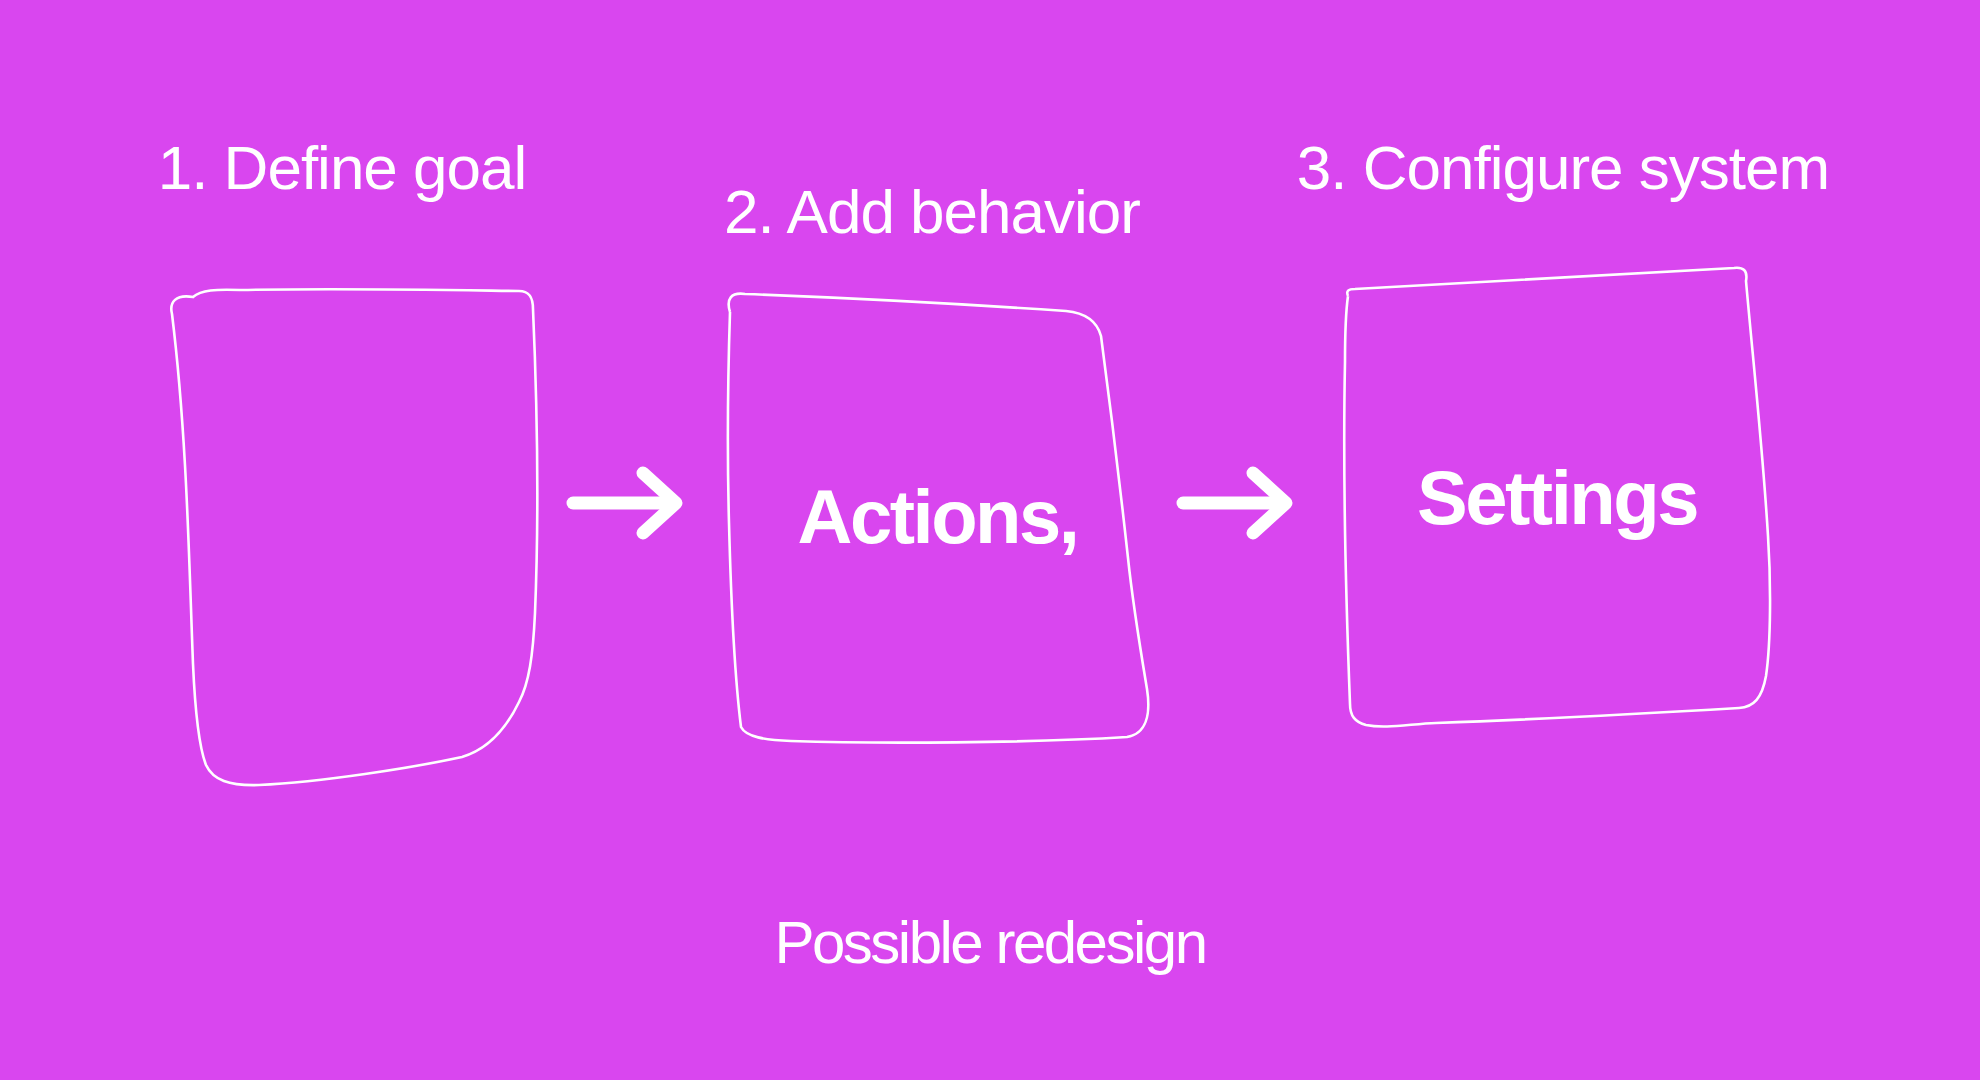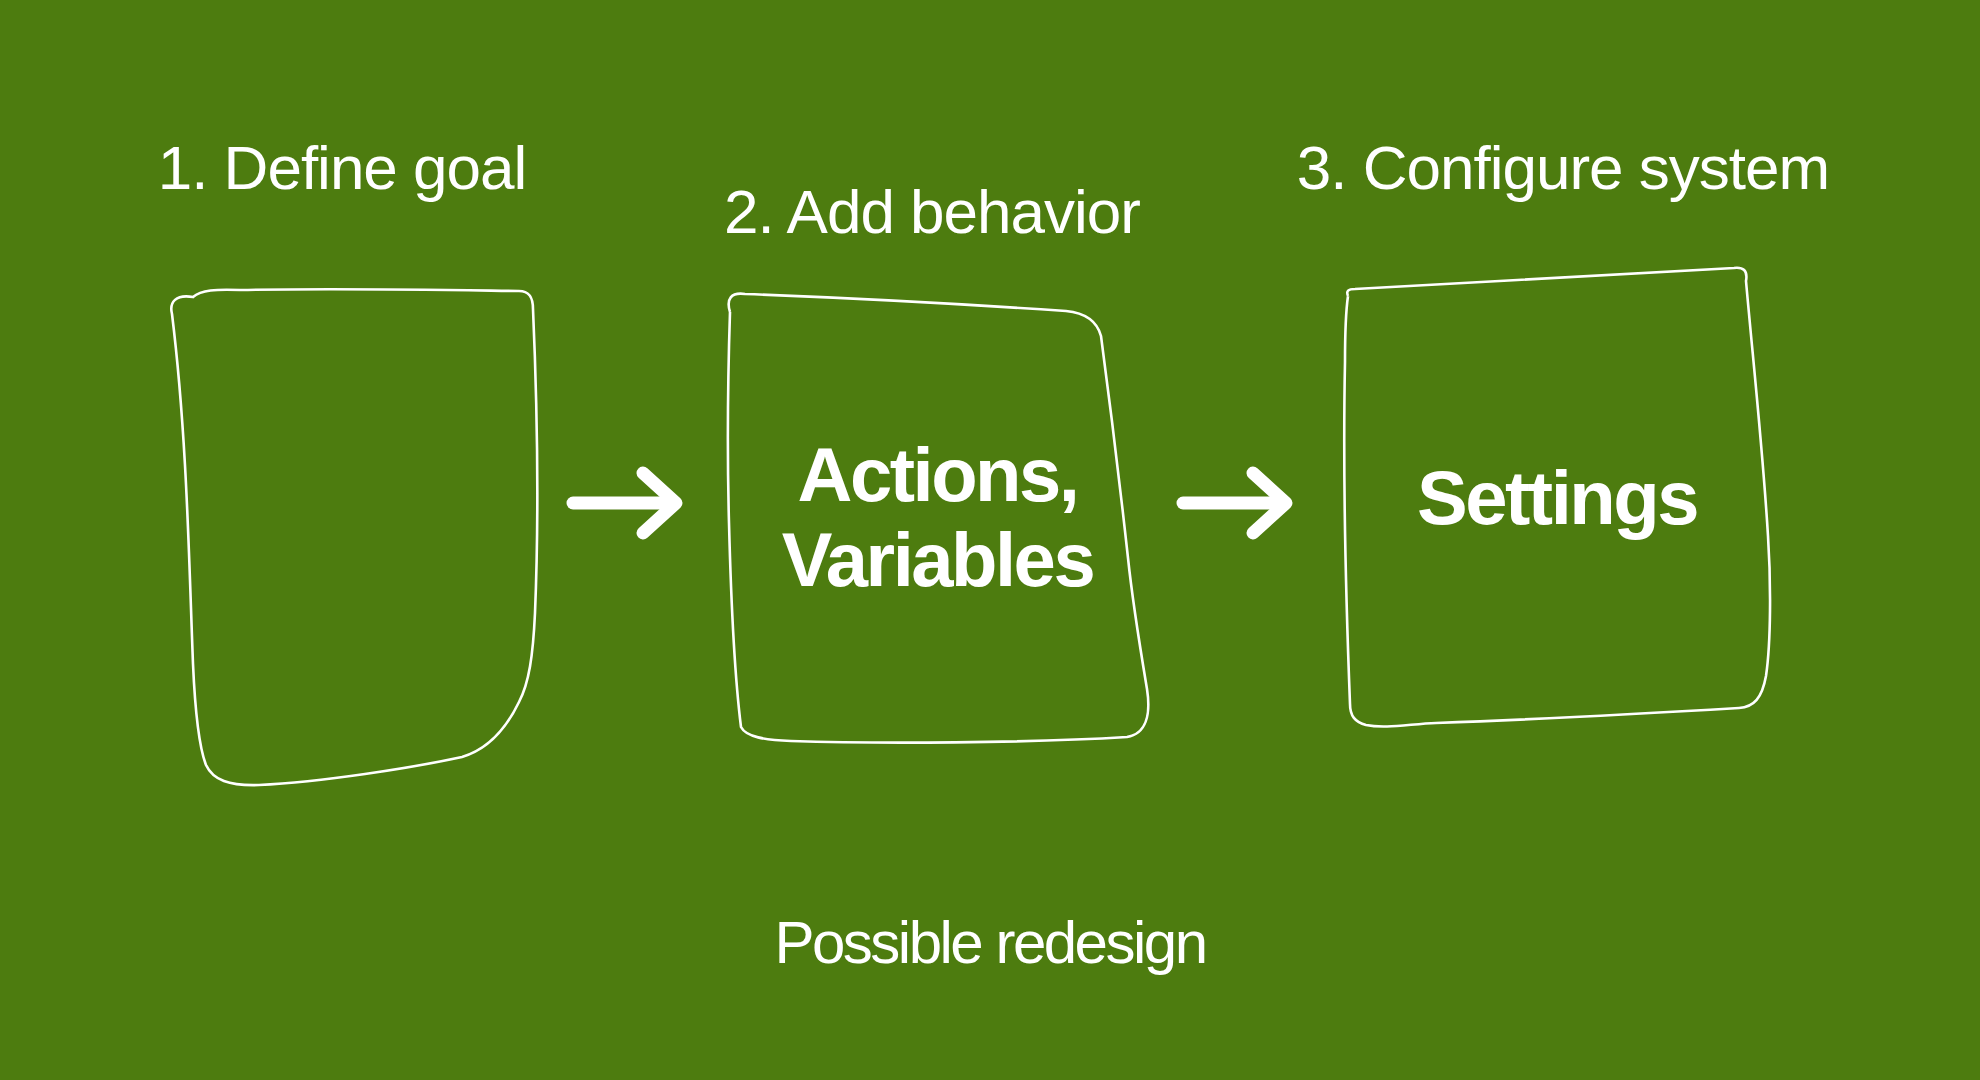--- a/index.html
+++ b/index.html
@@ -4,21 +4,21 @@
 <style>
   html, body {
     margin: 0;
     padding: 0;
     background: #2a046e;
   }
   .canvas {
     position: relative;
     width: 1980px;
     height: 1080px;
-    background: #4d7c0f;
+    background: #d946ef;
     overflow: hidden;
     font-family: "Liberation Sans", sans-serif;
     color: #FFFFFF;
   }
   .strokes {
     position: absolute;
     left: 0;
     top: 0;
     width: 1980px;
     height: 1080px;
@@ -125,21 +125,20 @@
     </g>
   </svg>
 
   <div class="step-label" style="left: -8px;">1. Define goal</div>
   <div class="step-label" style="left: 582px; margin-top: 44px;">2. Add behavior</div>
   <div class="step-label" style="left: 1213px;">3. Configure system</div>
 
 
   <div class="box-text" style="left: 725px; top: 294px; width: 425px; height: 445px;">
     <div>Actions,</div>
-    <div>Variables</div>
   </div>
 
   <div class="box-text" style="left: 1346px; top: 270px; width: 422px; height: 455px;">
     <div>Settings</div>
   </div>
 
   <div class="caption">Possible redesign</div>
 
 </div>
 

